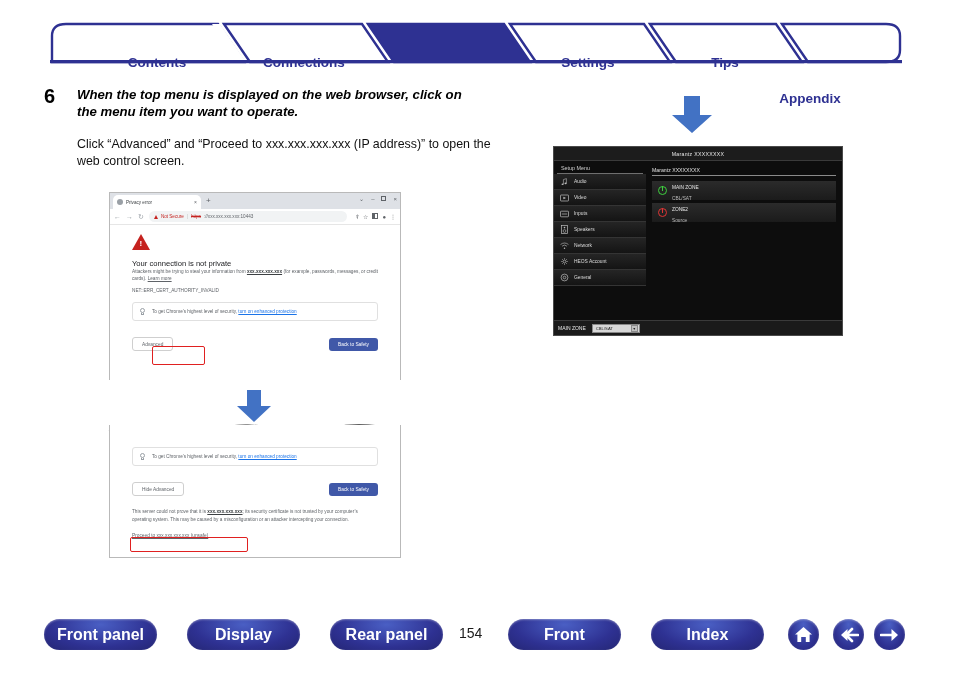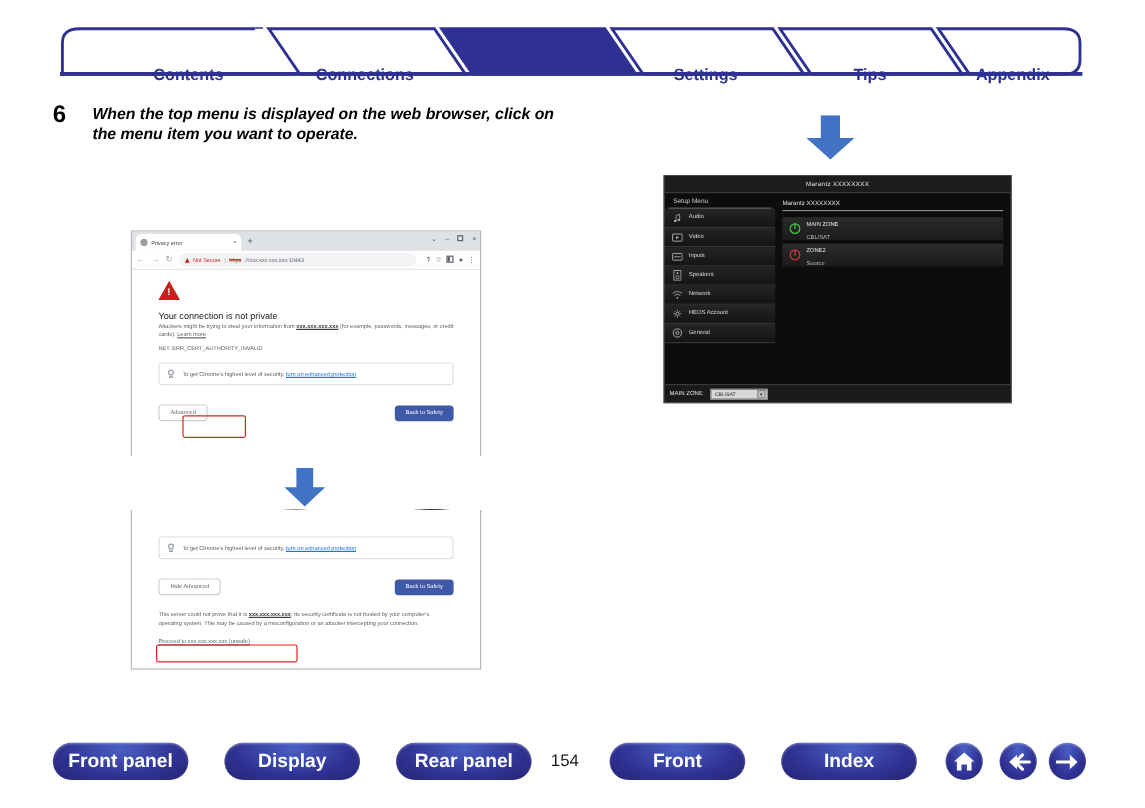--- a/index.html
+++ b/index.html
@@ -457,26 +457,27 @@
     <path d="M468,2 L494,40 L628,40 L602,2 Z" fill="#fff" stroke="#2e3192" stroke-width="2.4"></path>
     <path d="M608,2 L634,40 L760,40 L734,2 Z" fill="#fff" stroke="#2e3192" stroke-width="2.4"></path>
     <path d="M740,2 L766,40 L844,40 Q858,40 858,28 L858,14 Q858,2 844,2 Z" fill="#fff" stroke="#2e3192" stroke-width="2.4"></path>
     <rect x="8" y="38" width="852" height="3.2" fill="#2e3192"></rect>
   </svg>
   <div class="tab-label" style="left:60px;width:110px;">Contents</div>
   <div class="tab-label" style="left:198px;width:128px;">Connections</div>
   <div class="tab-label active" style="left:348px;width:118px;">Playback</div>
   <div class="tab-label" style="left:490px;width:112px;">Settings</div>
   <div class="tab-label" style="left:632px;width:102px;">Tips</div>
-  <div class="tab-label" style="left:752px;width:100px;">Appendix</div>
+  <div class="tab-label" style="left:718px;width:100px;margin-top:36px;">Appendix</div>
 </div>
 
 <div class="step-num">6</div>
 <div class="step-title">When the top menu is displayed on the web browser, click on the menu item you want to operate.</div>
 <div class="step-body">
+  <div>Click “Advanced” and “Proceed to xxx.xxx.xxx.xxx (IP address)” to open the web control screen.</div>
 </div>
 
 <div class="arrow-down" style="left:669px;top:96px;">
   <svg width="46" height="38" viewBox="0 0 46 38">
     <path d="M15,0 L31,0 L31,19 L43,19 L23,37 L3,19 L15,19 Z" fill="#4272c4"></path>
   </svg>
 </div>
 
 <div class="browser" id="browser-top">
   <div class="br-tabstrip">

